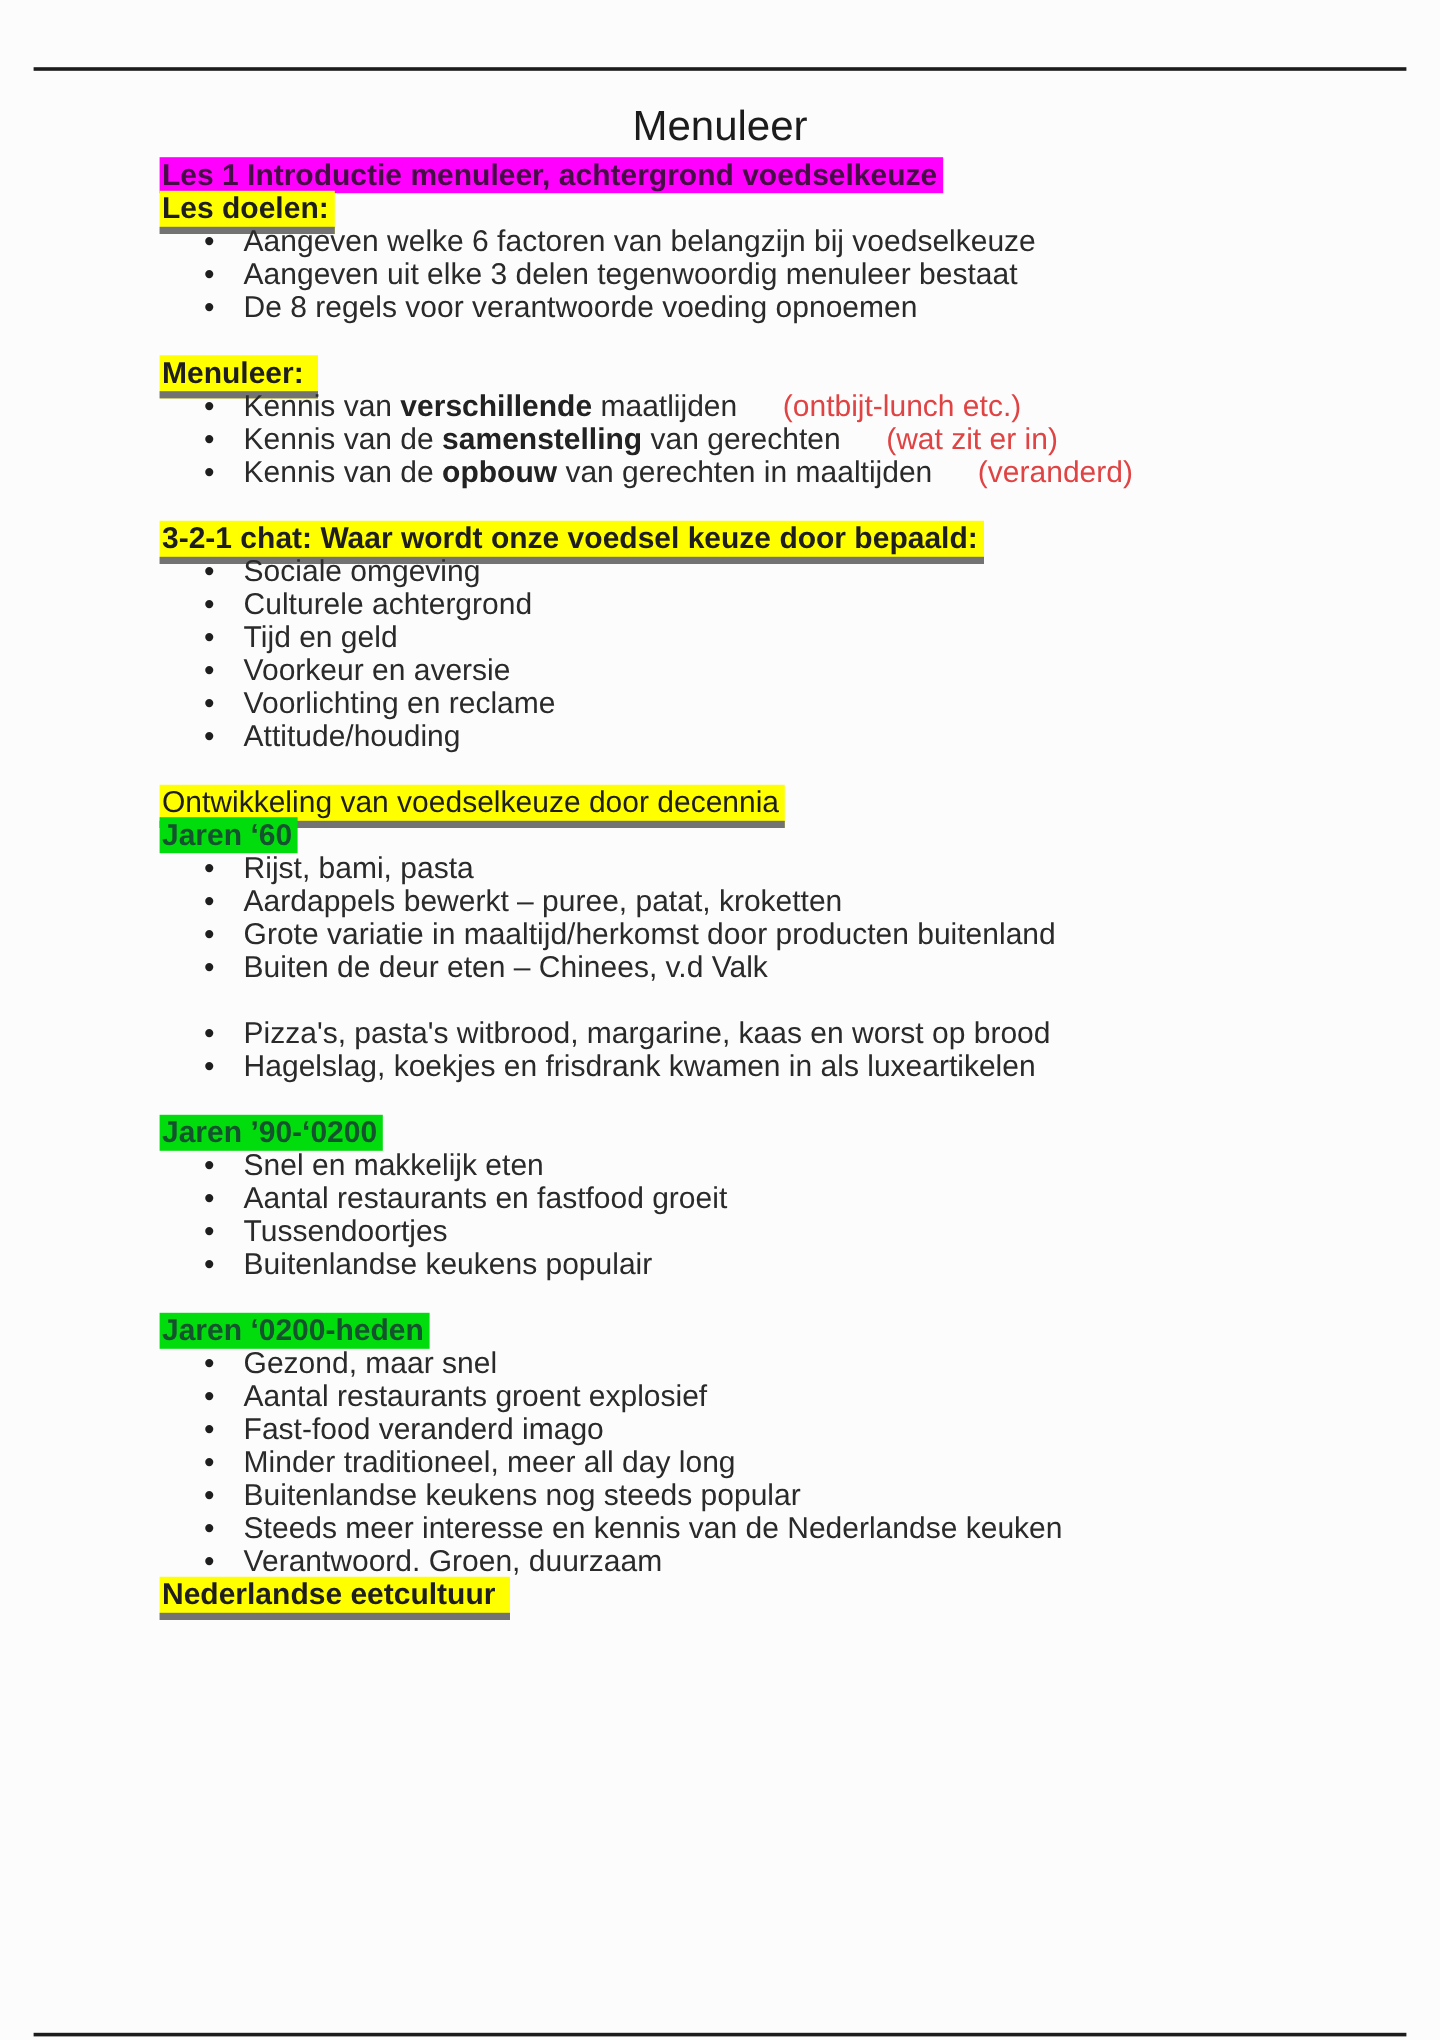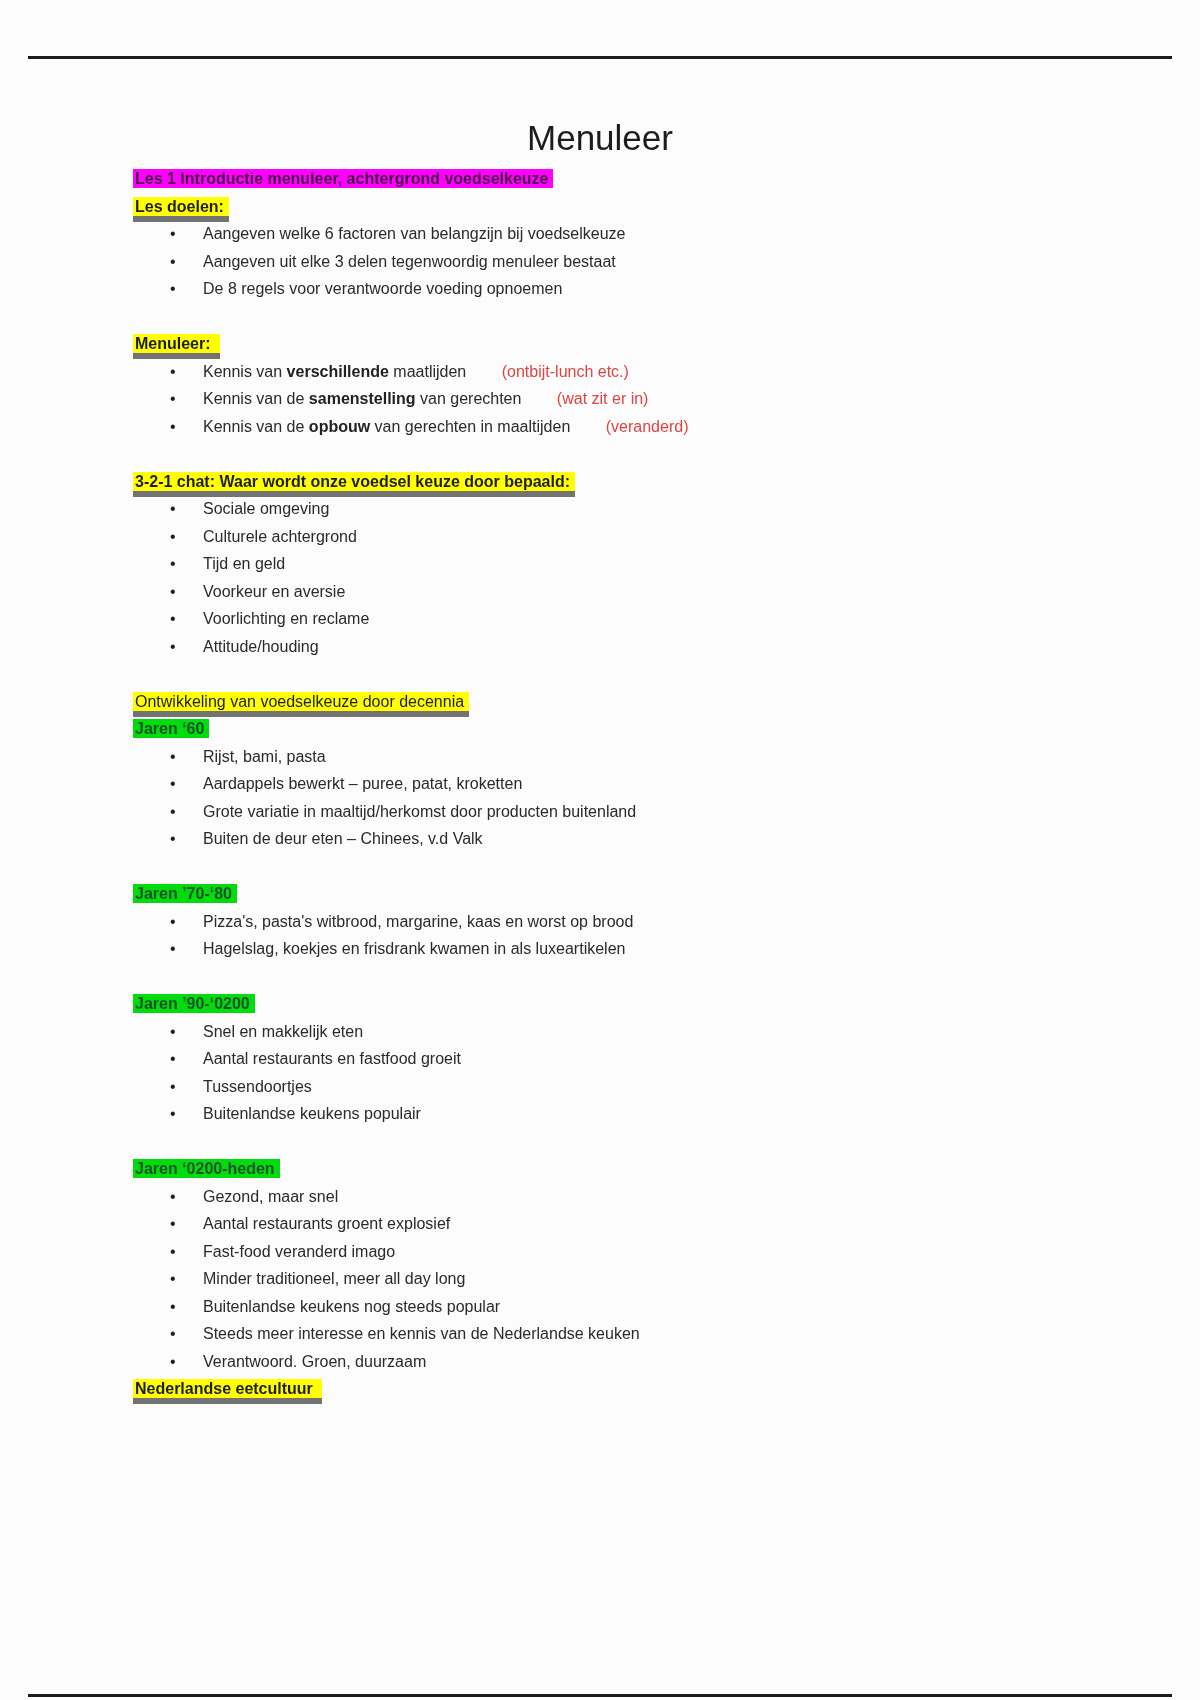--- a/index.html
+++ b/index.html
@@ -25,32 +25,32 @@
   .rule.top { top: 56px; }
   .rule.bottom { top: 1694px; }
 
   #content {
     position: absolute;
     top: 0;
     left: 133px;
     width: 934px;
   }
   .title {
-    margin-top: 118px;
+    margin-top: 86px;
     margin-bottom: 7px;
     height: 40px;
     line-height: 40px;
     font-size: 35px;
     text-align: center;
     color: #1c1c1c;
   }
   .line {
     min-height: 27.5px;
     line-height: 27.5px;
-    font-size: 16px;
+    font-size: 25px;
   }
   .gap { height: 27.5px; }
 
   .hl {
     white-space: pre-wrap;
     padding: 1px 5px 1px 2px;
   }
   .hl.v-magenta {
     background: var(--magenta, #ff00ff);
     color: #470b47;
@@ -154,21 +154,20 @@
       </div>
       <div class="line bullet-row">
         <span class="marker">•</span>
         <span class="btext"><span>Grote variatie in maaltijd/herkomst door producten buitenland</span></span>
       </div>
       <div class="line bullet-row">
         <span class="marker">•</span>
         <span class="btext"><span>Buiten de deur eten – Chinees, v.d Valk</span></span>
       </div>
       <div class="gap"></div>
-      <div class="line heading-row"><span class="hl v-green b">Jaren ’70-‘80</span></div>
       <div class="line bullet-row">
         <span class="marker">•</span>
         <span class="btext"><span>Pizza's, pasta's witbrood, margarine, kaas en worst op brood</span></span>
       </div>
       <div class="line bullet-row">
         <span class="marker">•</span>
         <span class="btext"><span>Hagelslag, koekjes en frisdrank kwamen in als luxeartikelen</span></span>
       </div>
       <div class="gap"></div>
       <div class="line heading-row"><span class="hl v-green b">Jaren ’90-‘0200</span></div>

